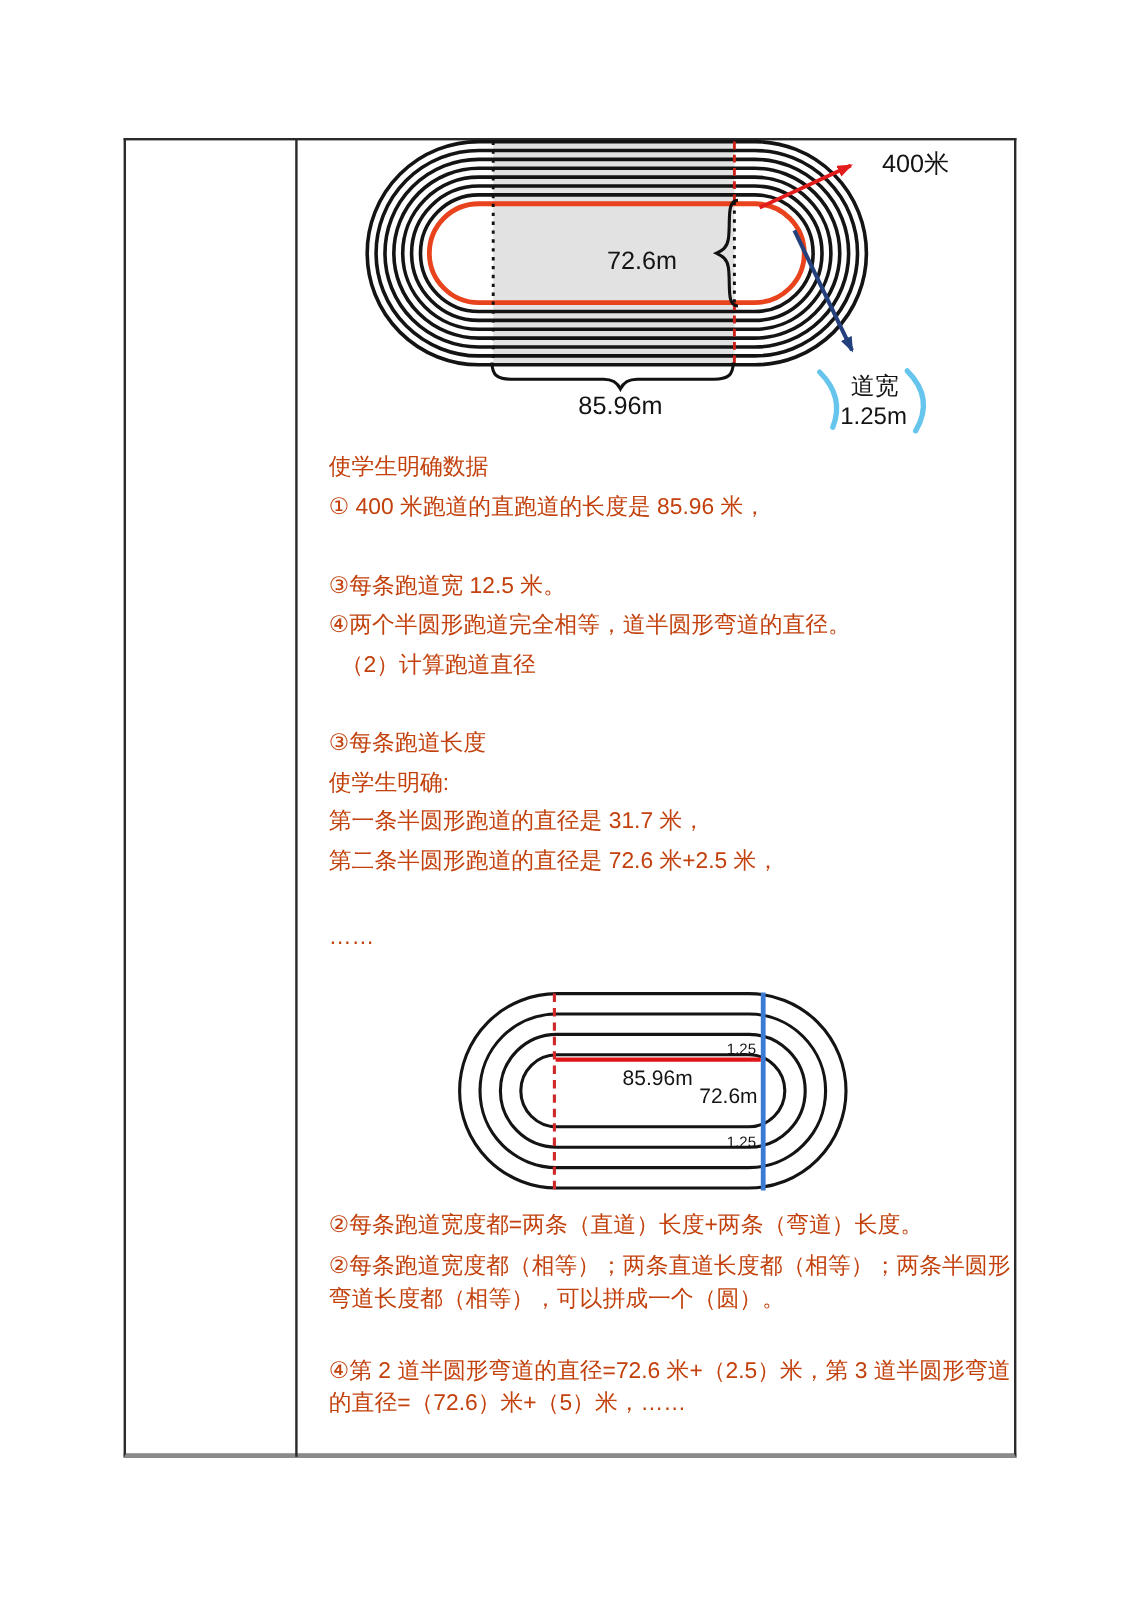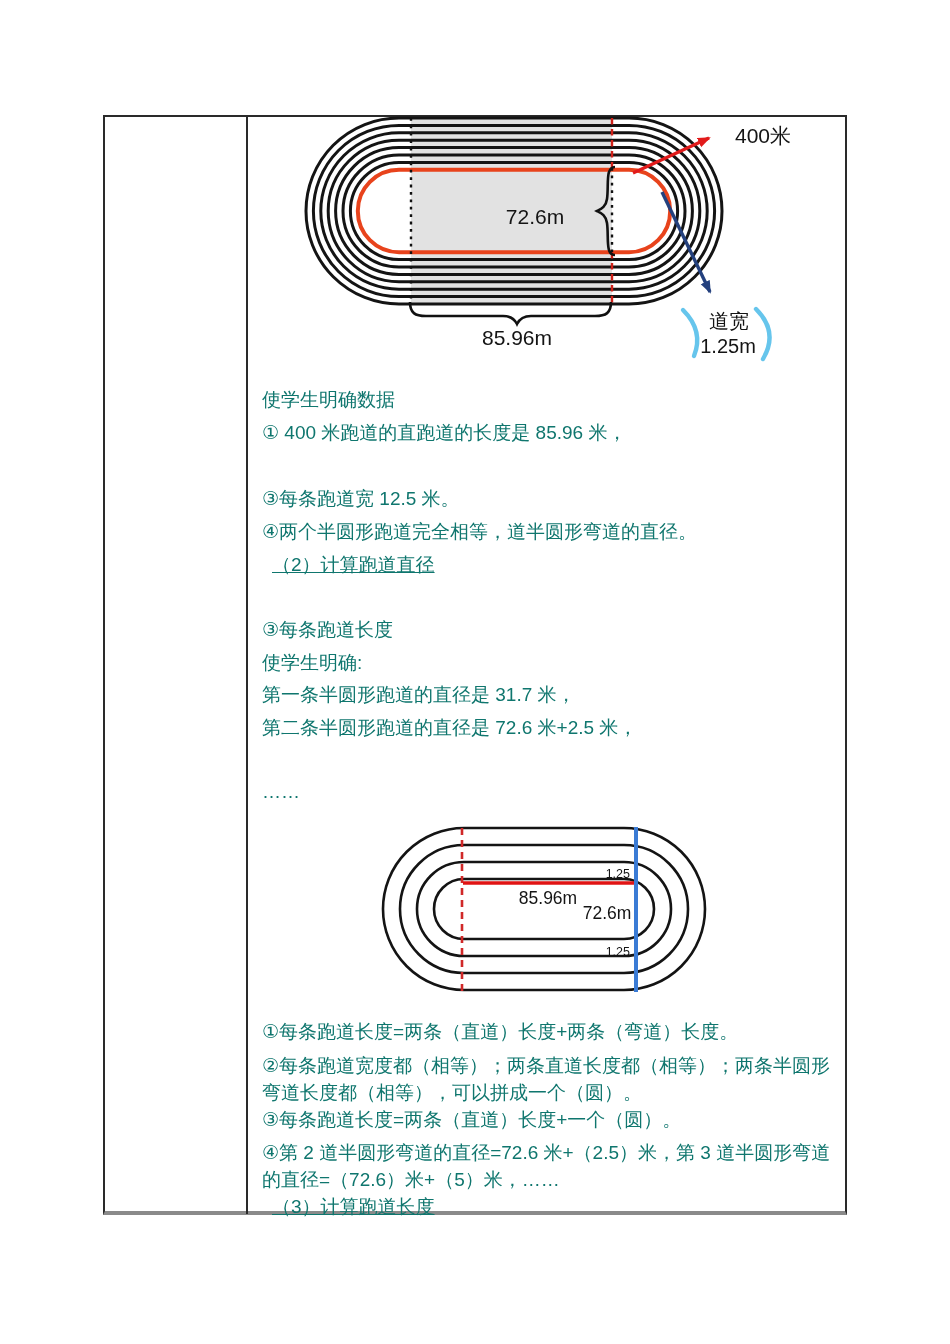--- a/index.html
+++ b/index.html
@@ -2,23 +2,23 @@
 <html><head>
 <meta charset="utf-8">
 <style>
   html,body{margin:0;padding:0;background:#fff;}
   .page{position:relative;width:950px;height:1344px;background:#ffffff;overflow:hidden;
         font-family:"Liberation Sans","DejaVu Sans",sans-serif;color:#151515;}
   .table-frame{position:absolute;left:103px;top:115px;width:744px;height:1100px;
         box-sizing:border-box;border:2px solid #2a2a2a;border-bottom:4px solid #8a8a8a;}
   .col-divider{position:absolute;left:246px;top:115px;height:1099px;width:0;
         border-left:2px solid #2a2a2a;}
-  .tline{position:absolute;left:262px;width:586px;font-size:19px;line-height:27px;
-        color:#0f766e;white-space:normal;margin-top:10px;}
-  .indent{padding-left:10px;text-decoration:underline;}
+  .tline{position:absolute;left:274px;width:586px;font-size:19px;line-height:27px;
+        color:#c2410c;white-space:normal;}
+  .indent{padding-left:10px;}
   svg text{font-family:"Liberation Sans","DejaVu Sans",sans-serif;fill:#141414;}
   .d1{position:absolute;left:300px;top:116px;}
   .d2{position:absolute;left:380px;top:826px;}
 </style>
 </head>
 <body>
 
 <div class="page">
 
   <div class="table-frame"></div>
@@ -89,19 +89,17 @@
     <line x1="82" y1="2" x2="82" y2="166" stroke-width="2.6" stroke-dasharray="7 5" stroke="#d02828"></line>
     <line x1="256" y1="1" x2="256" y2="166" stroke-width="4" stroke="#3a7bd5"></line>
     <line x1="83" y1="57" x2="254" y2="57" stroke-width="3.6" stroke="#e01414"></line>
 
     <text x="168" y="78" font-size="17.5" text-anchor="middle">85.96m</text>
     <text x="227" y="93" font-size="17.5" text-anchor="middle">72.6m</text>
     <text x="250" y="52" font-size="12.5" text-anchor="end">1.25</text>
     <text x="250" y="130" font-size="12.5" text-anchor="end">1.25</text>
   </svg>
 
-  <div class="tline" style="top:1008px">①每条跑道长度=两条（直道）长度+两条（弯道）长度。</div>
+  <div class="tline" style="top:1008px">②每条跑道宽度都=两条（直道）长度+两条（弯道）长度。</div>
   <div class="tline" style="top:1042px">②每条跑道宽度都（相等）；两条直道长度都（相等）；两条半圆形弯道长度都（相等），可以拼成一个（圆）。</div>
-  <div class="tline" style="top:1096px">③每条跑道长度=两条（直道）长度+一个（圆）。</div>
   <div class="tline" style="top:1129px">④第 2 道半圆形弯道的直径=72.6 米+（2.5）米，第 3 道半圆形弯道的直径=（72.6）米+（5）米，……</div>
-  <div class="tline indent" style="top:1183px">（3）计算跑道长度</div>
 
 </div>
 
 </body></html>

